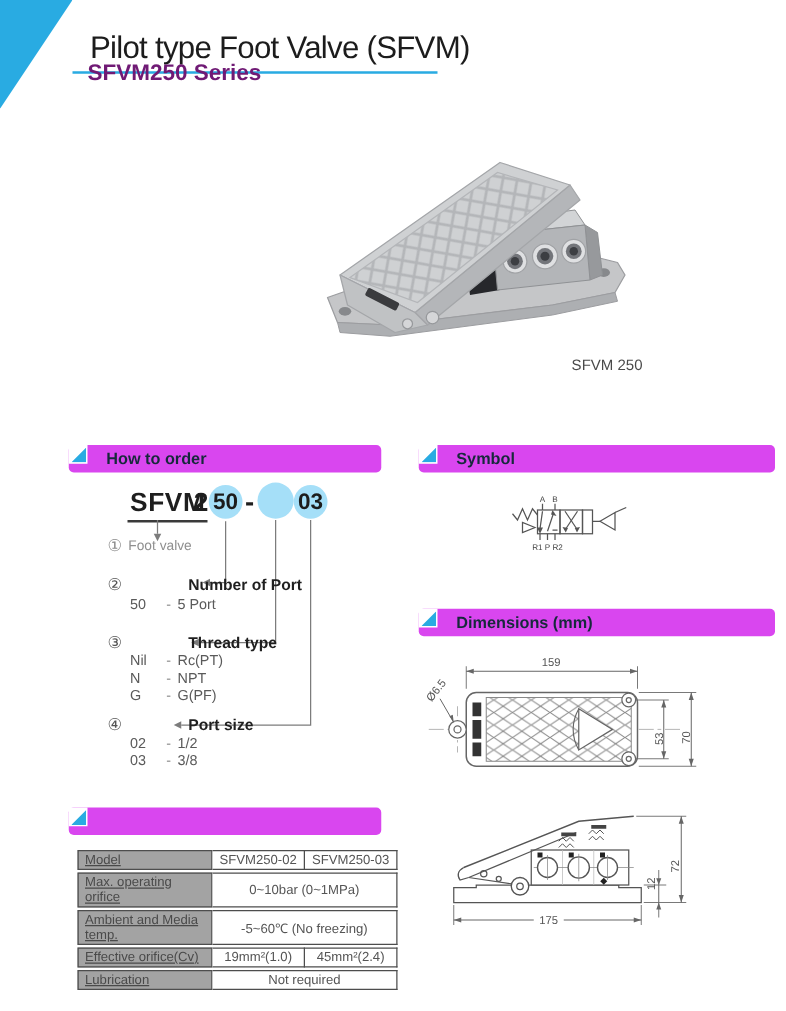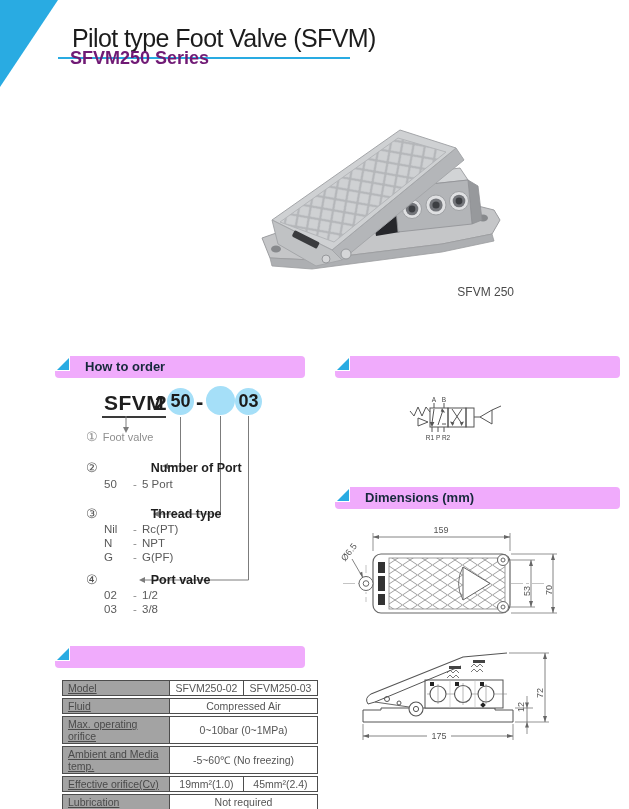--- a/index.html
+++ b/index.html
@@ -10,21 +10,21 @@
   .corner-tri { position:absolute; left:0; top:0; width:58px; height:87px;
                 background:#29ABE2; clip-path:polygon(0 0,100% 0,0 100%); }
 
   
   .title { position:absolute; left:72px; top:24px; font-size:25px; font-weight:normal;
            color:#1c1c1c; letter-spacing:-0.6px; white-space:nowrap; }
   .title-underline { position:absolute; left:58px; top:57px; width:292px; height:2px; background:#29ABE2; }
   .subtitle { position:absolute; left:70px; top:48px; font-size:18px; font-weight:bold; color:#701a75; }
 
   
-  .section-bar { position:absolute; height:22px; background:#f0abfc; border-radius:4px; }
+  .section-bar { position:absolute; height:22px; background:#d946ef; border-radius:4px; }
   .section-bar .fold { position:absolute; left:0; top:0; width:15px; height:15px; background:#fff; }
   .section-bar .fold::after { content:""; position:absolute; left:2px; top:2px; right:1px; bottom:1px;
            background:#29ABE2; clip-path:polygon(0 100%,100% 0,100% 100%); }
   .section-bar .bar-label { margin-left:30px; line-height:22px; font-size:13px; font-weight:bold; color:#16293b; }
 
   
   .photo-box { position:absolute; left:242px; top:108px; width:272px; height:172px; }
   .photo-caption { position:absolute; left:242px; top:285px; width:272px; text-align:right;
                    font-size:12px; color:#4a4a4a; }
 
@@ -174,35 +174,36 @@
     <span>NPT</span>
   </div>
   <div class="opt-row" style="left:104px; top:551px;">
     <span class="opt-code">G</span>
     <span class="opt-sep">-</span>
     <span>G(PF)</span>
   </div>
 
   <div class="ord-item" style="left:86px; top:572px;">
     <span class="onum dark">④</span>
-    <span class="olabel-bold">Port valve</span>
+    <span class="olabel-bold">Port size</span>
   </div>
   <div class="opt-row" style="left:104px; top:589px;">
     <span class="opt-code">02</span>
     <span class="opt-sep">-</span>
     <span>1/2</span>
   </div>
   <div class="opt-row" style="left:104px; top:603px;">
     <span class="opt-code">03</span>
     <span class="opt-sep">-</span>
     <span>3/8</span>
   </div>
 
   <div class="section-bar" style="left:335px; top:356px; width:285px;">
     <div class="fold"></div>
+    <div class="bar-label">Symbol</div>
   </div>
 
   <svg class="abs" style="left:398px; top:395px;" width="110" height="52" viewBox="0 0 110 52">
     <g stroke="#555" stroke-width="1" fill="none">
       <rect x="32" y="13" width="18" height="19"></rect>
       <rect x="50" y="13" width="18" height="19"></rect>
       <rect x="68" y="13" width="8" height="19"></rect>
       <line x1="36" y1="13" x2="36" y2="8"></line>
       <line x1="46" y1="13" x2="46" y2="8"></line>
       <line x1="34" y1="32" x2="34" y2="37"></line>
@@ -348,24 +349,20 @@
   </div>
 
   <table class="spec-table">
     <tbody>
         <tr>
       <td class="lbl">Model</td>
       <td class="val">SFVM250-02</td>
       <td class="val">SFVM250-03</td>
     </tr>
     <tr>
-      <td class="lbl">Fluid</td>
-      <td class="val" colspan="2">Compressed Air</td>
-    </tr>
-    <tr>
       <td class="lbl">Max. operating orifice</td>
       <td class="val" colspan="2">0~10bar (0~1MPa)</td>
     </tr>
     <tr>
       <td class="lbl">Ambient and Media temp.</td>
       <td class="val" colspan="2">-5~60℃ (No freezing)</td>
     </tr>
     <tr>
       <td class="lbl">Effective orifice(Cv)</td>
       <td class="val">19mm²(1.0)</td>

